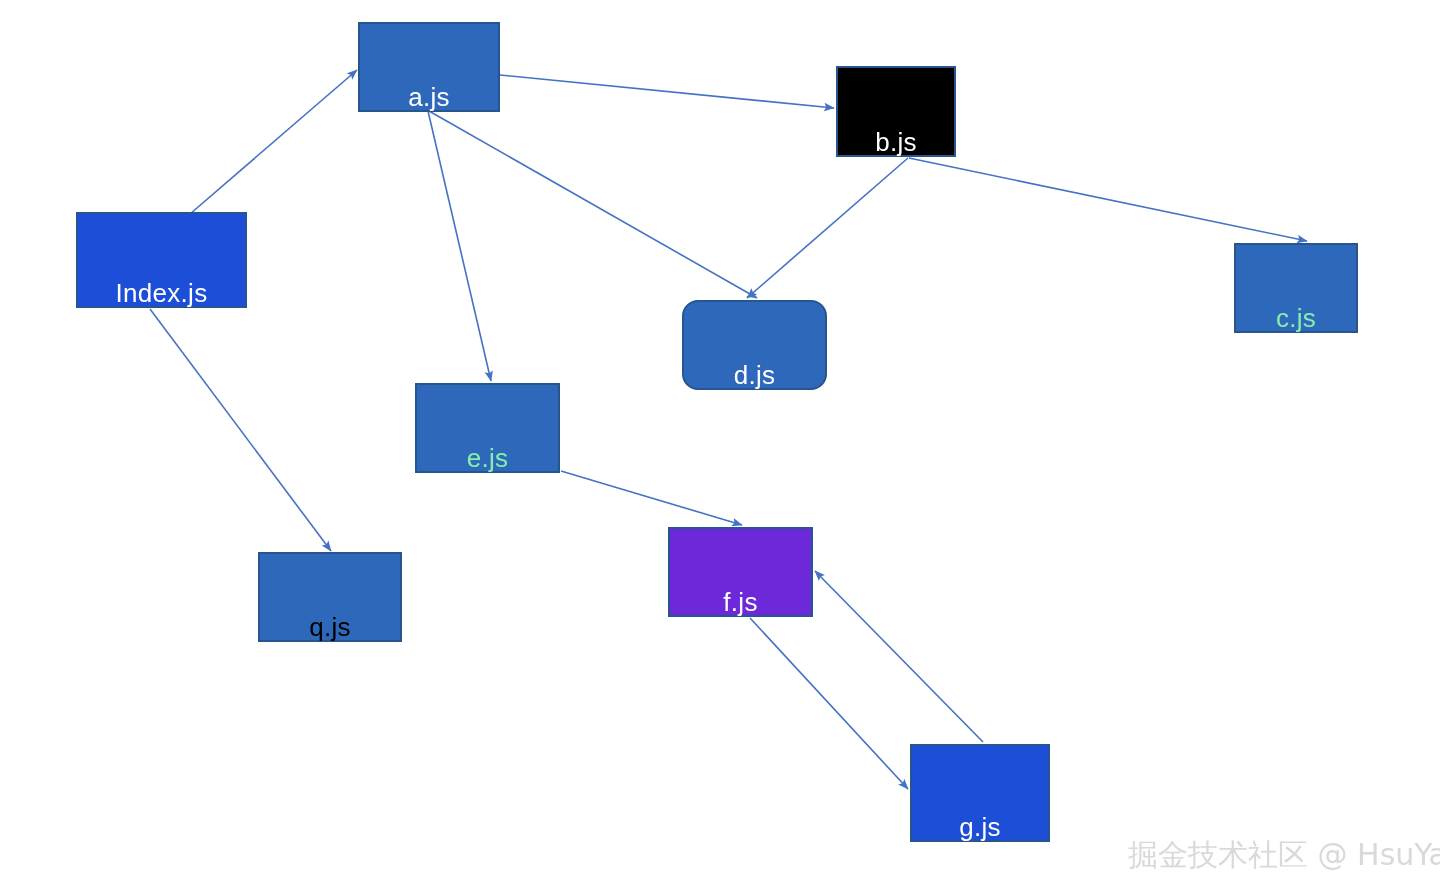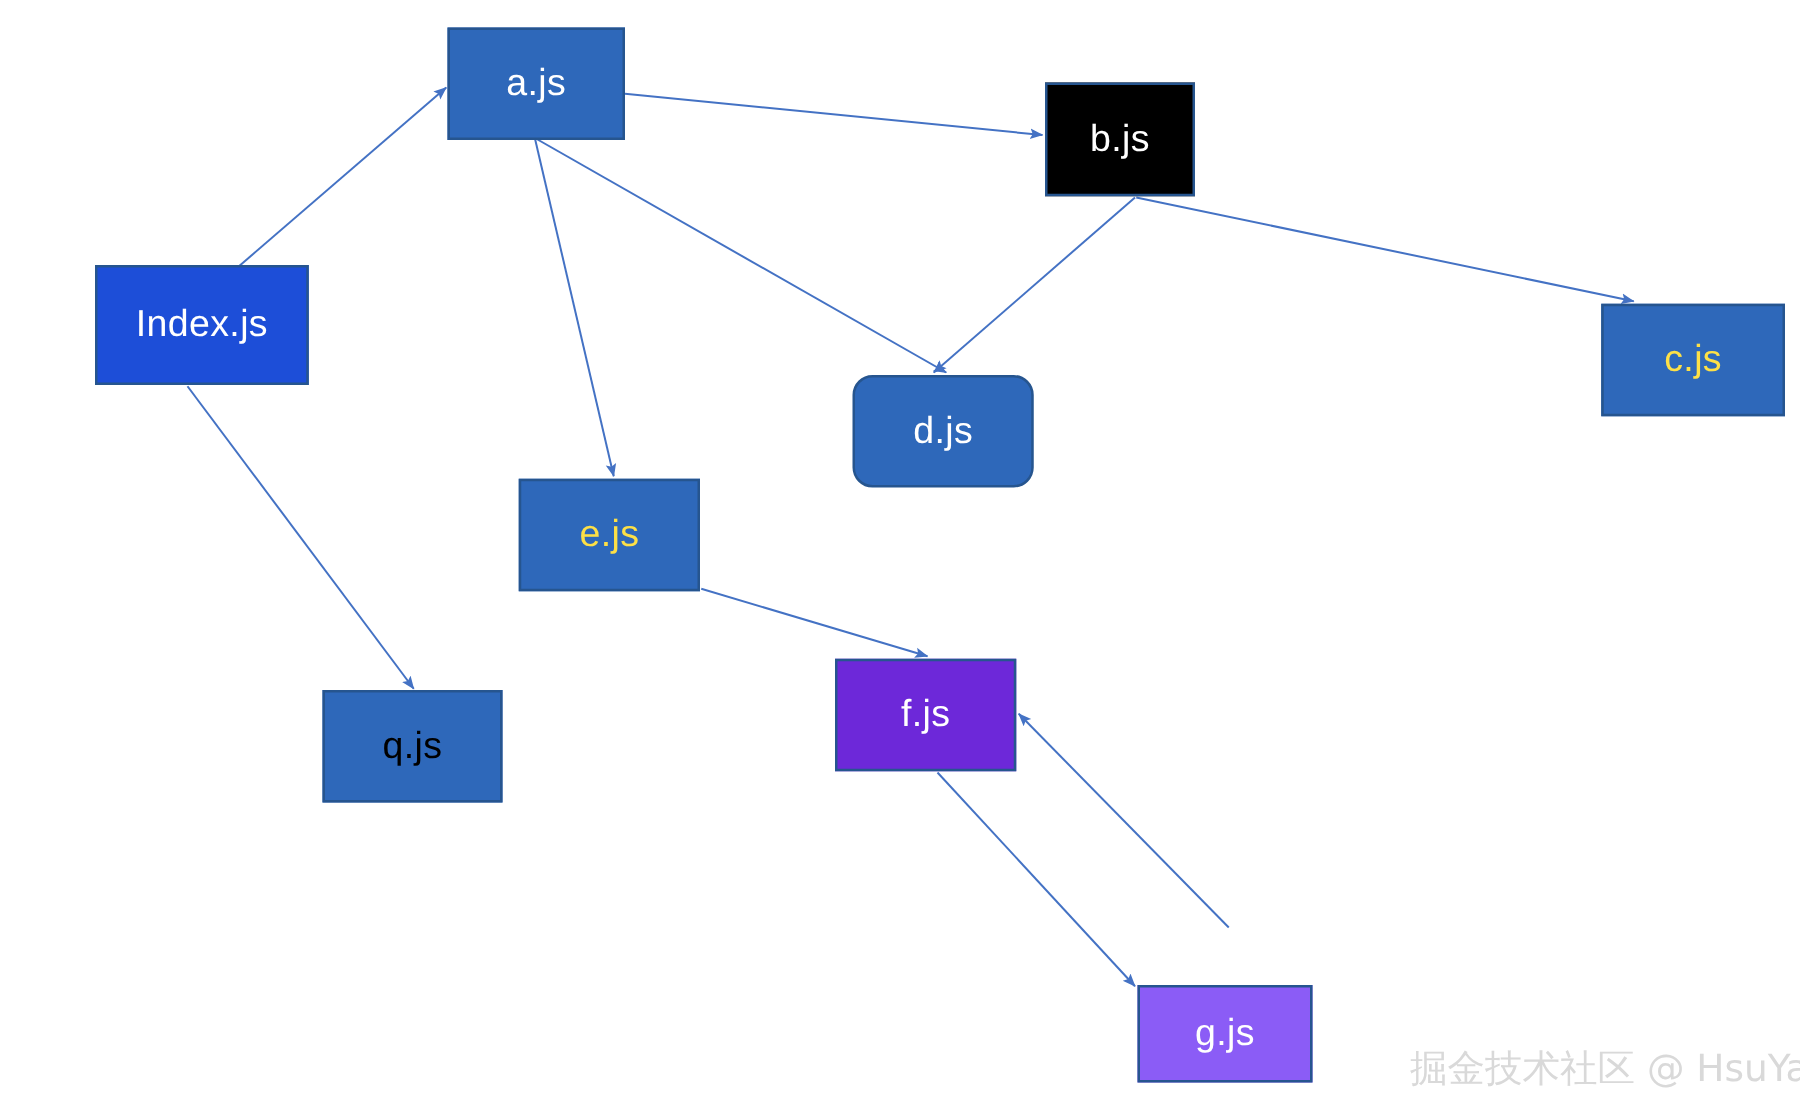--- a/index.html
+++ b/index.html
@@ -24,24 +24,24 @@
     width: 1440px;
     height: 892px;
     pointer-events: none;
   }
   .node {
     position: absolute;
     box-sizing: border-box;
     background: #2E68BA;
     border: 2px solid #26558F;
     display: flex;
-    align-items: center;
+    align-items: flex-end;
     justify-content: center;
     color: #ffffff;
-    font-size: 30px;
+    font-size: 26px;
     font-weight: 400;
     letter-spacing: 0.3px;
     font-family: "Liberation Sans", sans-serif;
     user-select: none;
   }
   .node-label {
     line-height: 1;
     pointer-events: none;
   }
   #watermark {
@@ -76,38 +76,38 @@
       <line x1="983" y1="742" x2="815" y2="571" stroke="#4472C4" stroke-width="1.6" marker-end="url(#arrowhead)"></line>
     </svg>
 
   <div id="node-layer">
       <div class="node" style="left: 358px; top: 22px; width: 142px; height: 90px; background: rgb(46, 104, 186); border-color: rgb(38, 85, 143); color: rgb(255, 255, 255);">
         <span class="node-label">a.js</span>
       </div>
       <div class="node" style="left: 836px; top: 66px; width: 120px; height: 91px; background: #000000; border-color: rgb(38, 85, 143); color: rgb(255, 255, 255);">
         <span class="node-label">b.js</span>
       </div>
-      <div class="node" style="left: 1234px; top: 243px; width: 147px; height: 90px; background: rgb(46, 104, 186); border-color: rgb(38, 85, 143); color: #fde047; margin-left: 47px;">
+      <div class="node" style="left: 1234px; top: 243px; width: 124px; height: 90px; background: rgb(46, 104, 186); border-color: rgb(38, 85, 143); color: #86efac;">
         <span class="node-label">c.js</span>
       </div>
       <div class="node" style="left: 76px; top: 212px; width: 171px; height: 96px; background: #1d4ed8; border-color: rgb(38, 85, 143); color: rgb(255, 255, 255);">
         <span class="node-label">Index.js</span>
       </div>
       <div class="node" style="left: 682px; top: 300px; width: 145px; height: 90px; background: rgb(46, 104, 186); border-color: rgb(38, 85, 143); color: rgb(255, 255, 255); border-radius: 16px;">
         <span class="node-label">d.js</span>
       </div>
-      <div class="node" style="left: 415px; top: 383px; width: 145px; height: 90px; background: rgb(46, 104, 186); border-color: rgb(38, 85, 143); color: #fde047;">
+      <div class="node" style="left: 415px; top: 383px; width: 145px; height: 90px; background: rgb(46, 104, 186); border-color: rgb(38, 85, 143); color: #86efac;">
         <span class="node-label">e.js</span>
       </div>
       <div class="node" style="left: 668px; top: 527px; width: 145px; height: 90px; background: #6d28d9; border-color: rgb(38, 85, 143); color: rgb(255, 255, 255);">
         <span class="node-label">f.js</span>
       </div>
       <div class="node" style="left: 258px; top: 552px; width: 144px; height: 90px; background: rgb(46, 104, 186); border-color: rgb(38, 85, 143); color: #000000;">
         <span class="node-label">q.js</span>
       </div>
-      <div class="node" style="left: 910px; top: 744px; width: 140px; height: 78px; background: #8b5cf6; border-color: rgb(38, 85, 143); color: rgb(255, 255, 255); margin-top: 44px;">
+      <div class="node" style="left: 910px; top: 744px; width: 140px; height: 98px; background: #1d4ed8; border-color: rgb(38, 85, 143); color: rgb(255, 255, 255);">
         <span class="node-label">g.js</span>
       </div>
     </div>
 
   <div id="watermark" style="left: 1128px; top: 835px; color: rgb(217, 217, 217);">掘金技术社区 @ HsuYang</div>
 
 </div>
 
 </body></html>

